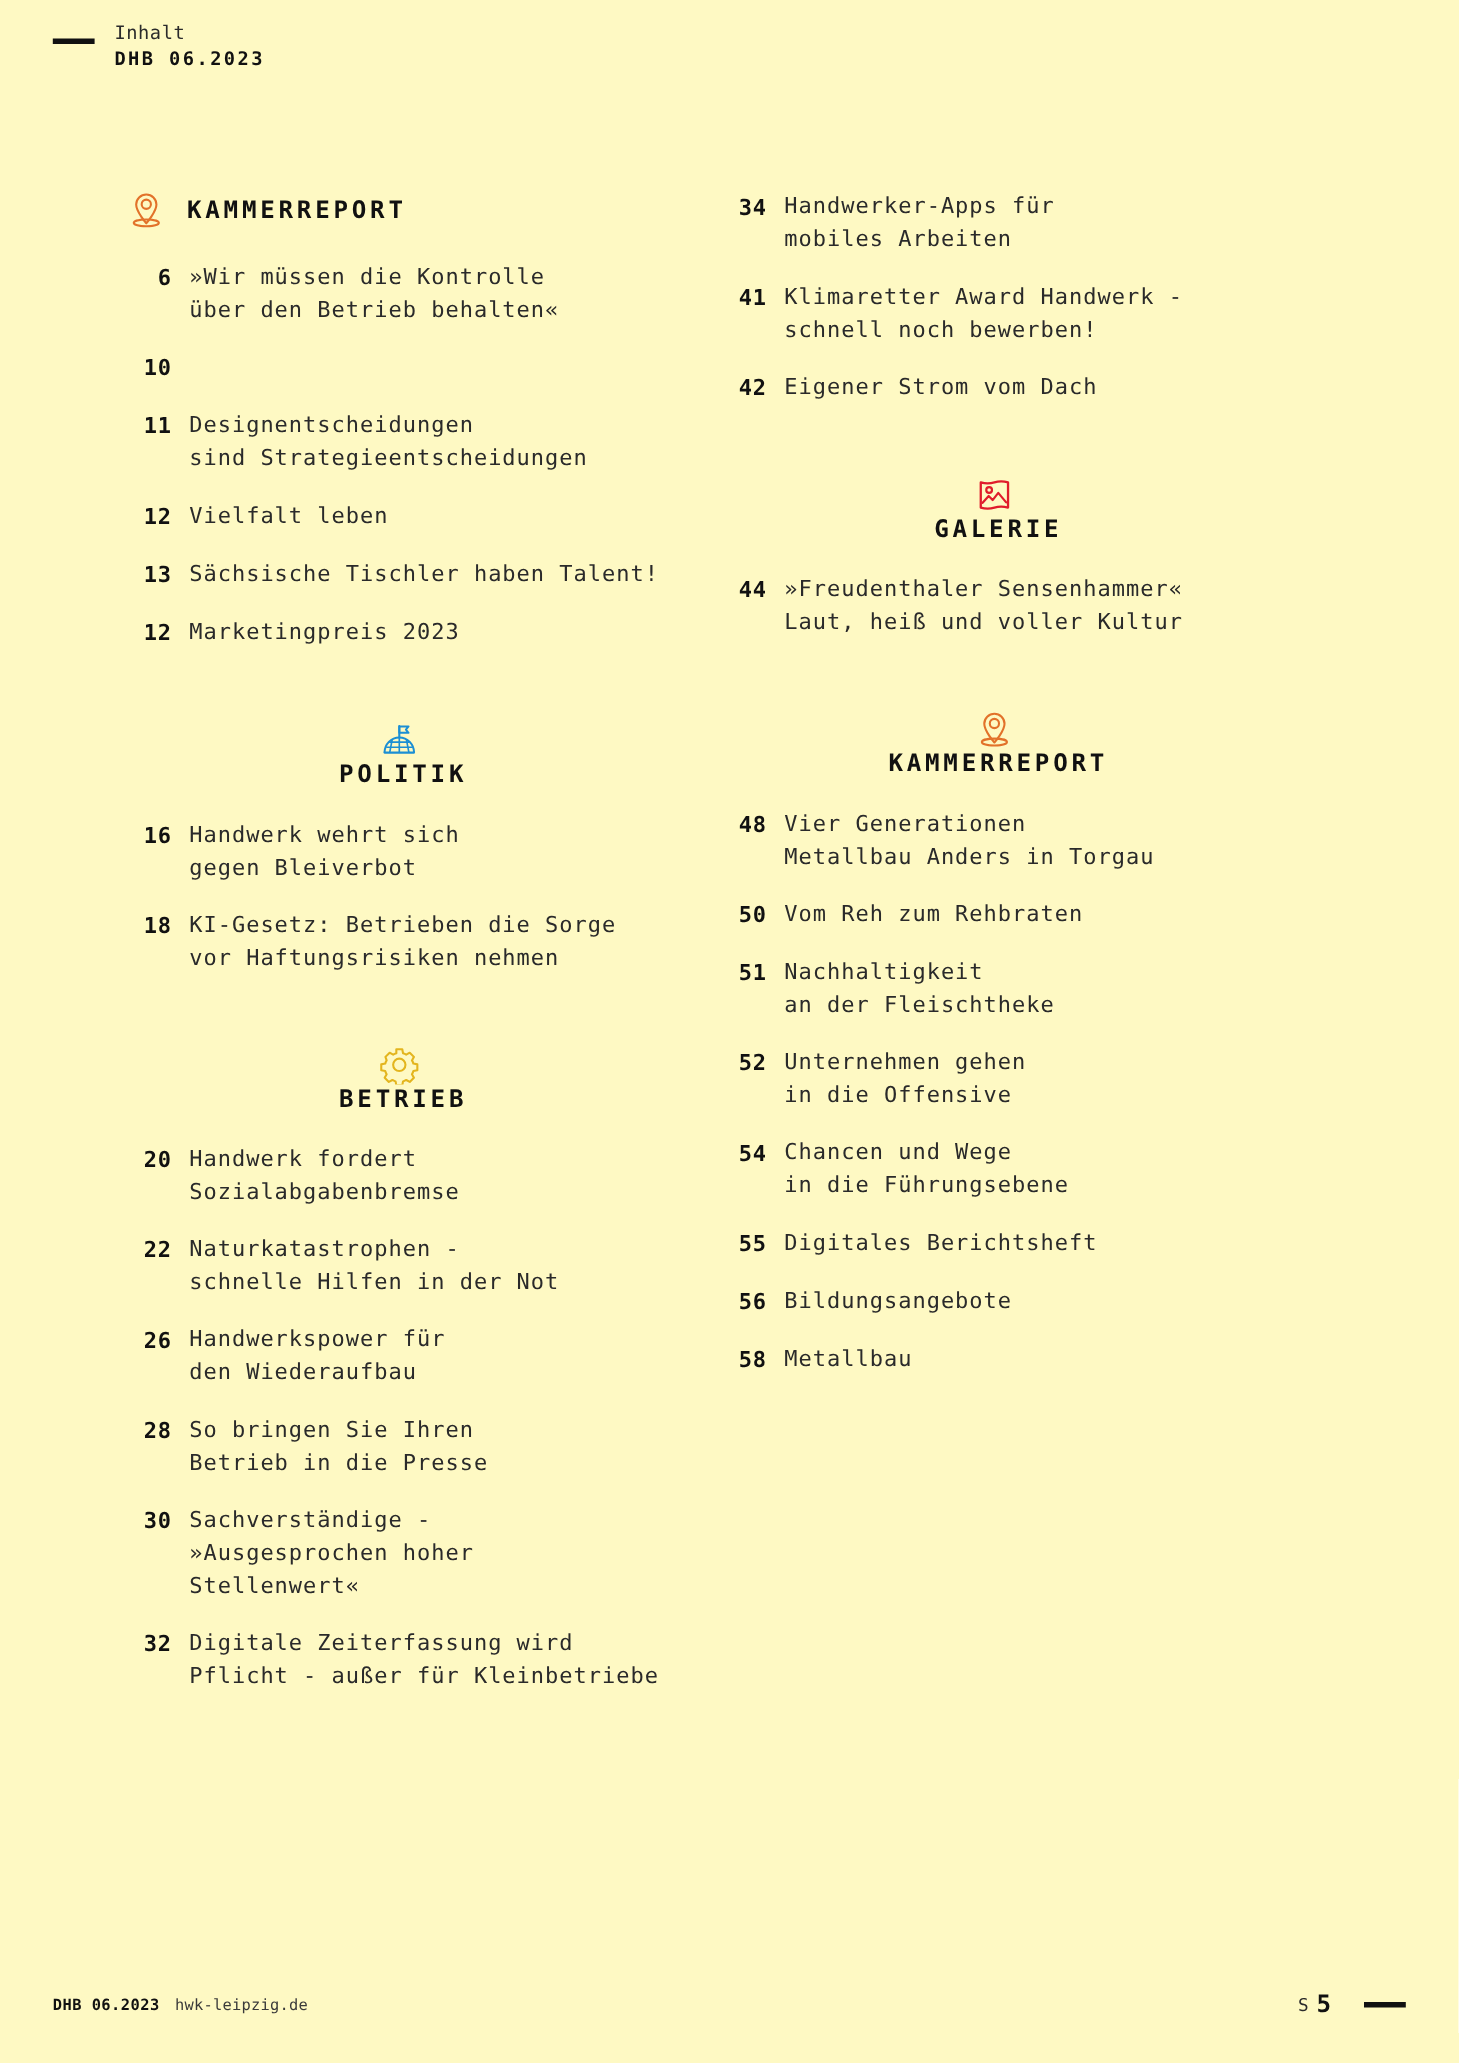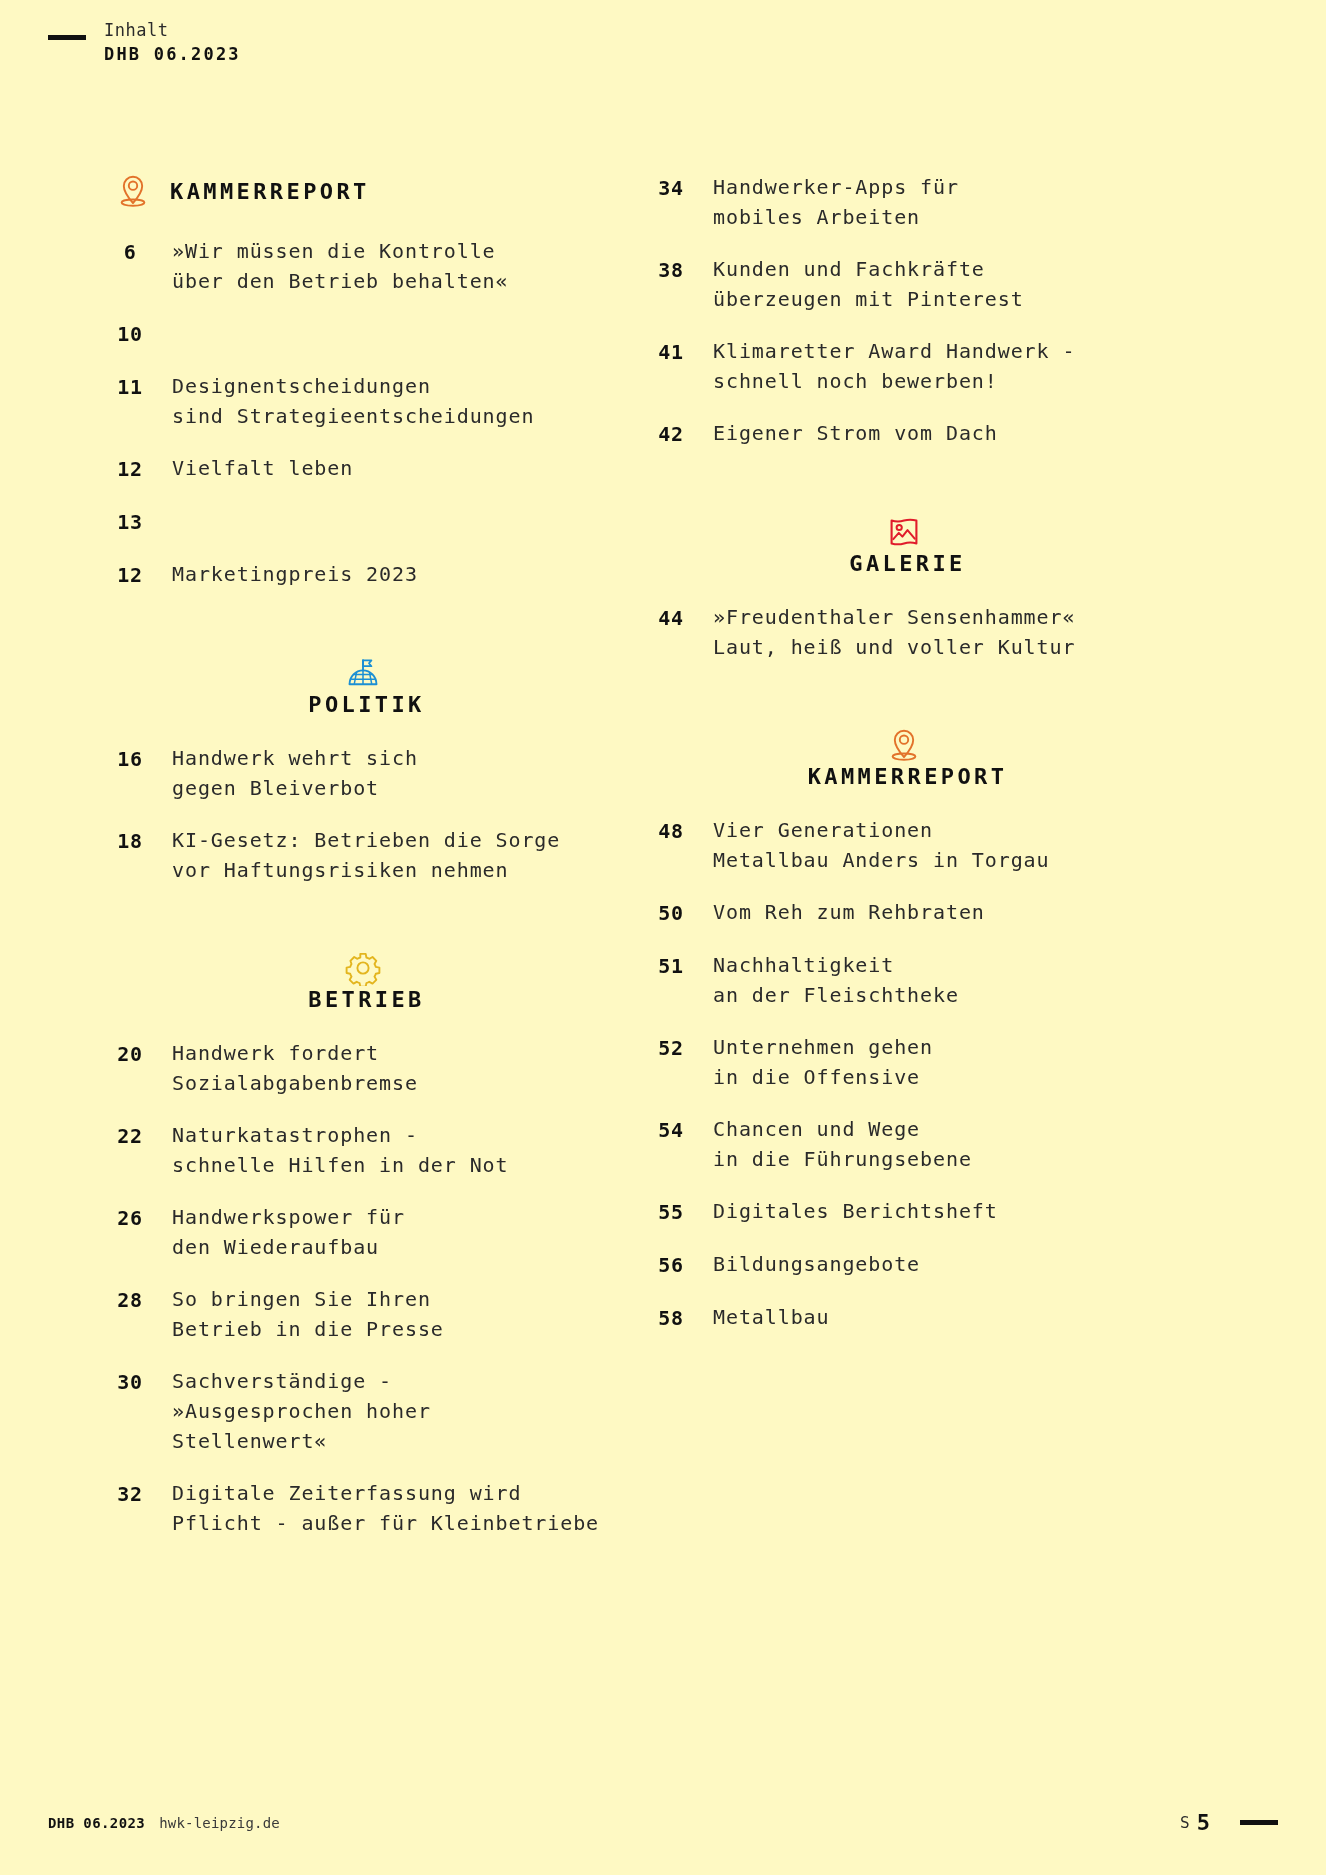--- a/index.html
+++ b/index.html
@@ -102,21 +102,21 @@
 
   
   .entry {
     display: flex;
     align-items: flex-start;
     margin-bottom: 22px;
   }
   .entry-num {
     width: 52px;
     flex: none;
-    text-align: center;
+    text-align: right;
     font-family: "DejaVu Sans Mono", "Liberation Mono", monospace;
     font-size: 20px;
     font-weight: 700;
     letter-spacing: 0.6px;
     color: #111111;
     line-height: 30px;
     padding-top: 1px;
   }
   .entry-title {
     margin-left: 16px;
@@ -222,20 +222,21 @@
           <span class="entry-num">11</span>
           <span class="entry-title">Designentscheidungen
 sind Strategieentscheidungen</span>
         </div>
         <div class="entry">
           <span class="entry-num">12</span>
           <span class="entry-title">Vielfalt leben</span>
         </div>
         <div class="entry">
           <span class="entry-num">13</span>
+          <span class="entry-title">Sächsische Tischler haben Talent!</span>
         </div>
         <div class="entry">
           <span class="entry-num">12</span>
           <span class="entry-title">Marketingpreis 2023</span>
         </div>
         <div class="section gap-top">
           <span class="sec-icon">
             <svg width="36" height="36" viewBox="0 0 36 36" fill="none">
               <path d="M4.6 29.2h26.8" stroke="#1B8FD4" stroke-width="1.9" stroke-linecap="round"></path>
               <path d="M4.6 29.2C4.6 21.6 10.6 15.4 18 15.4s13.4 6.2 13.4 13.8" stroke="#1B8FD4" stroke-width="1.9" stroke-linejoin="round"></path>
@@ -296,25 +297,20 @@
           <span class="entry-num">32</span>
           <span class="entry-title">Digitale Zeiterfassung wird
 Pflicht - außer für Kleinbetriebe</span>
         </div>
       </div>
     <div class="col col-right" id="col-right">
         <div class="entry">
           <span class="entry-num">34</span>
           <span class="entry-title">Handwerker-Apps für
 mobiles Arbeiten</span>
-        </div>
-        <div class="entry">
-          <span class="entry-num">38</span>
-          <span class="entry-title">Kunden und Fachkräfte
-überzeugen mit Pinterest</span>
         </div>
         <div class="entry">
           <span class="entry-num">41</span>
           <span class="entry-title">Klimaretter Award Handwerk -
 schnell noch bewerben!</span>
         </div>
         <div class="entry">
           <span class="entry-num">42</span>
           <span class="entry-title">Eigener Strom vom Dach</span>
         </div>

